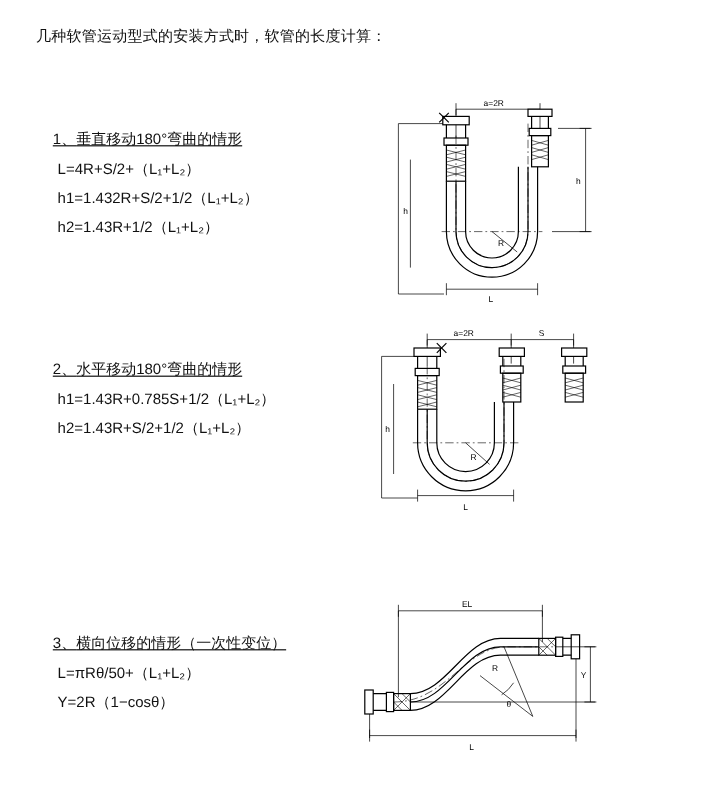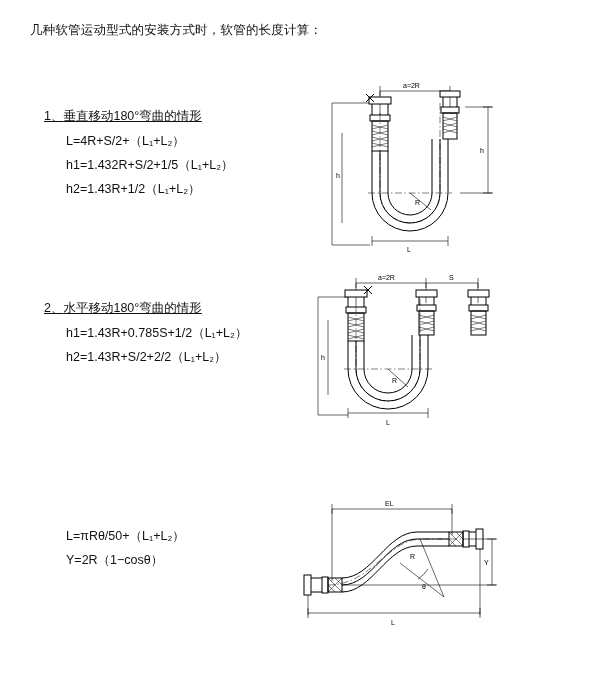--- a/index.html
+++ b/index.html
@@ -48,21 +48,21 @@
     font-size: 12.5px;
     color: #111;
     white-space: nowrap;
     margin-bottom: 8px;
     text-decoration: underline;
   }
   .formula {
     font-size: 12.5px;
     color: #111;
     white-space: nowrap;
-    margin-left: 22px;
+    margin-left: 4px;
     margin-bottom: 7px;
   }
   .figure {
     position: absolute;
     top: -35px;
   }
   .fig1 { left: 310px; }
   .fig2 { left: 308px; }
   .fig3 { left: 292px; }
 
@@ -80,21 +80,21 @@
 <div class="page">
 
   <div class="heading">几种软管运动型式的安装方式时，软管的长度计算：</div>
 
   <div class="section sec1">
     <div class="textblock">
       <div class="title">
         <span>1、</span><span>垂直移动180°弯曲的情形</span>
       </div>
       <div class="formula">L=4R+S/2+（L₁+L₂）</div>
-      <div class="formula">h1=1.432R+S/2+1/5（L₁+L₂）</div>
+      <div class="formula">h1=1.432R+S/2+1/2（L₁+L₂）</div>
       <div class="formula">h2=1.43R+1/2（L₁+L₂）</div>
     </div>
 
     <div class="figure fig1">
       <svg width="200" height="200" viewBox="0 0 200 200">
 
         <line class="dim" x1="70" y1="18" x2="140" y2="18"></line>
         <line class="dim" x1="70" y1="13" x2="70" y2="23"></line>
         <line class="dim" x1="140" y1="13" x2="140" y2="23"></line>
         <text class="dimtext" x="93" y="15">a=2R</text>
@@ -164,21 +164,21 @@
       </svg>
     </div>
   </div>
 
   <div class="section sec2">
     <div class="textblock">
       <div class="title">
         <span>2、</span><span>水平移动180°弯曲的情形</span>
       </div>
       <div class="formula">h1=1.43R+0.785S+1/2（L₁+L₂）</div>
-      <div class="formula">h2=1.43R+S/2+2/2（L₁+L₂）</div>
+      <div class="formula">h2=1.43R+S/2+1/2（L₁+L₂）</div>
     </div>
 
     <div class="figure fig2">
       <svg width="210" height="185" viewBox="0 0 210 185">
 
         <line class="dim" x1="48" y1="18" x2="118" y2="18"></line>
         <line class="dim" x1="48" y1="13" x2="48" y2="23"></line>
         <line class="dim" x1="118" y1="13" x2="118" y2="23"></line>
         <text class="dimtext" x="70" y="15">a=2R</text>
 
@@ -251,20 +251,23 @@
         <line class="dim" x1="40" y1="148" x2="120" y2="148"></line>
         <line class="dim" x1="40" y1="143" x2="40" y2="153"></line>
         <line class="dim" x1="120" y1="143" x2="120" y2="153"></line>
         <text class="dimtext" x="78" y="160">L</text>
       </svg>
     </div>
   </div>
 
   <div class="section sec3">
     <div class="textblock">
+      <div class="title">
+        <span>3、</span><span>横向位移的情形（一次性变位）</span>
+      </div>
       <div class="formula">L=πRθ/50+（L₁+L₂）</div>
       <div class="formula">Y=2R（1−cosθ）</div>
     </div>
 
     <div class="figure fig3">
       <svg width="215" height="135" viewBox="0 0 215 135">
 
         <line class="dim" x1="40" y1="16" x2="160" y2="16"></line>
         <line class="dim" x1="40" y1="11" x2="40" y2="21"></line>
         <line class="dim" x1="160" y1="11" x2="160" y2="21"></line>

